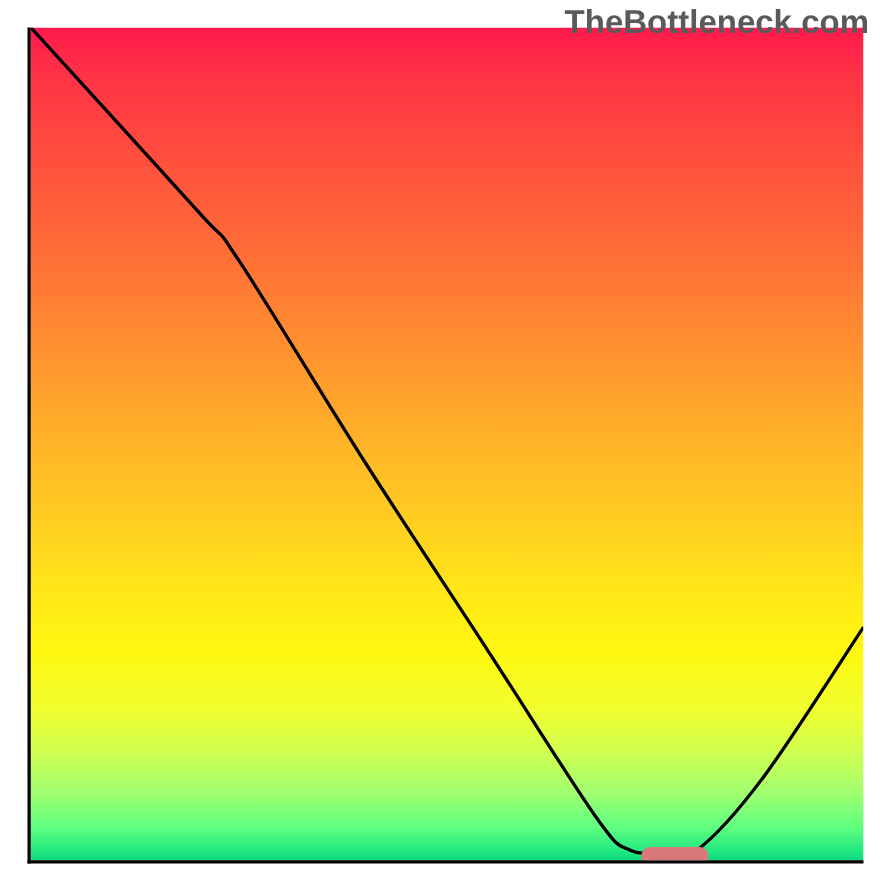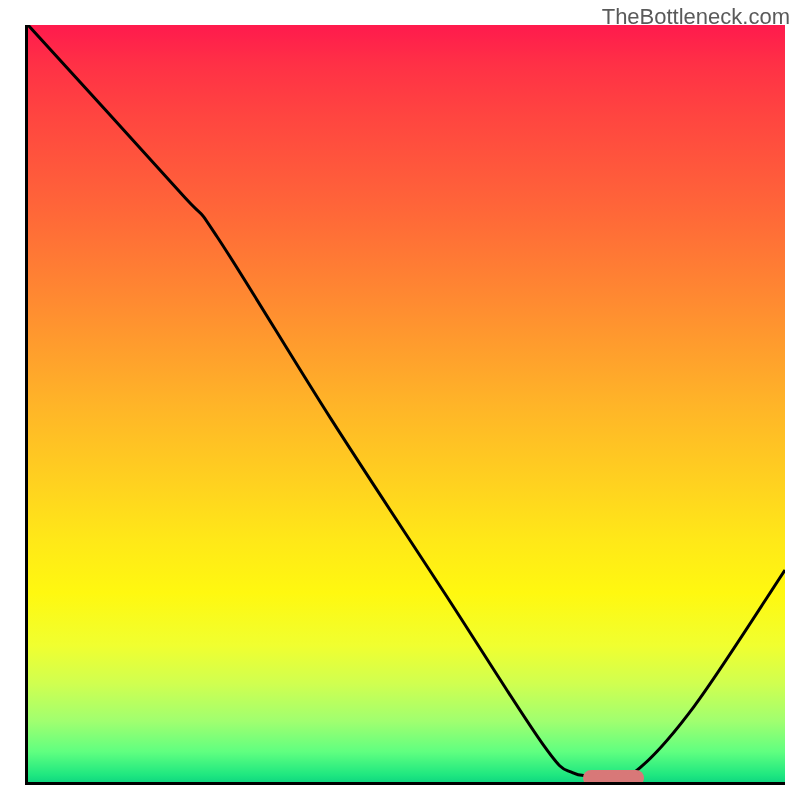--- a/index.html
+++ b/index.html
@@ -8,22 +8,22 @@
     width: 800px;
     height: 800px;
     background: #ffffff;
     font-family: Arial, sans-serif;
     position: relative;
   }
   .watermark {
     position: absolute;
     top: 4px;
     right: 10px;
-    font-size: 22px;
-    font-weight: normal;
+    font-size: 30px;
+    font-weight: bold;
     color: #5a5a5a;
     z-index: 10;
   }
   .chart-area {
     position: absolute;
     left: 25px;
     top: 25px;
     width: 760px;
     height: 760px;
     box-sizing: border-box;

